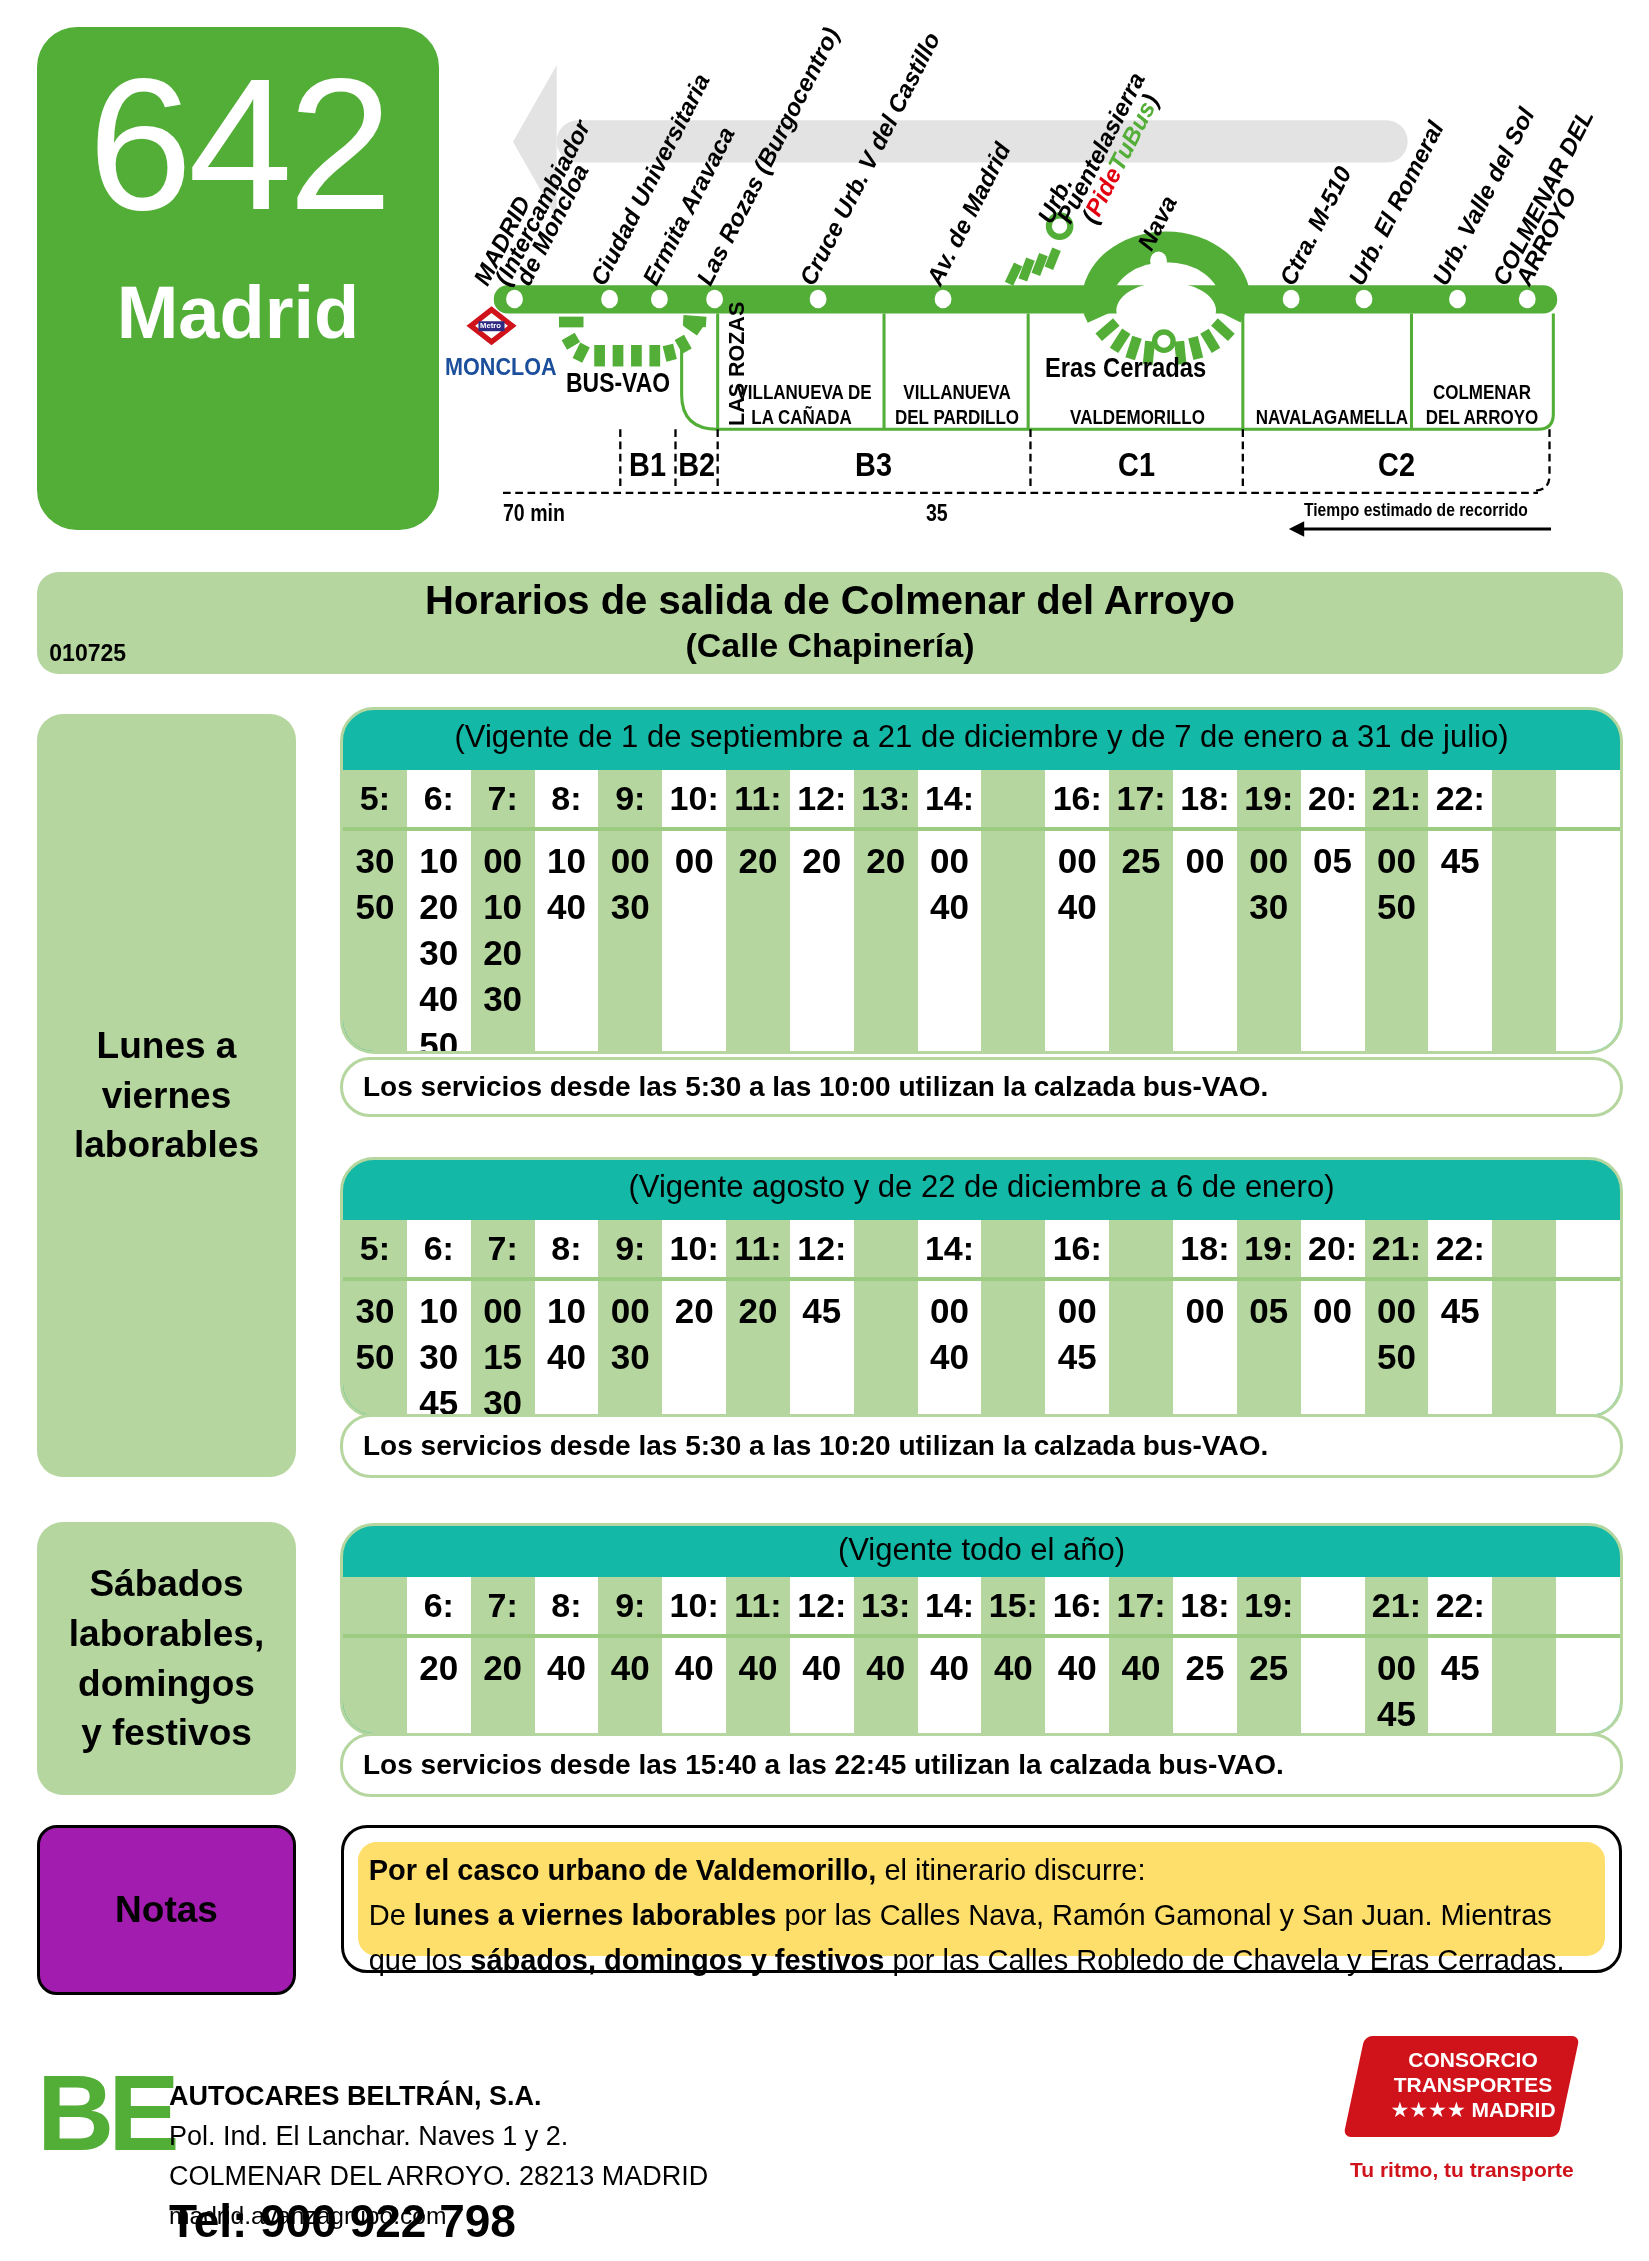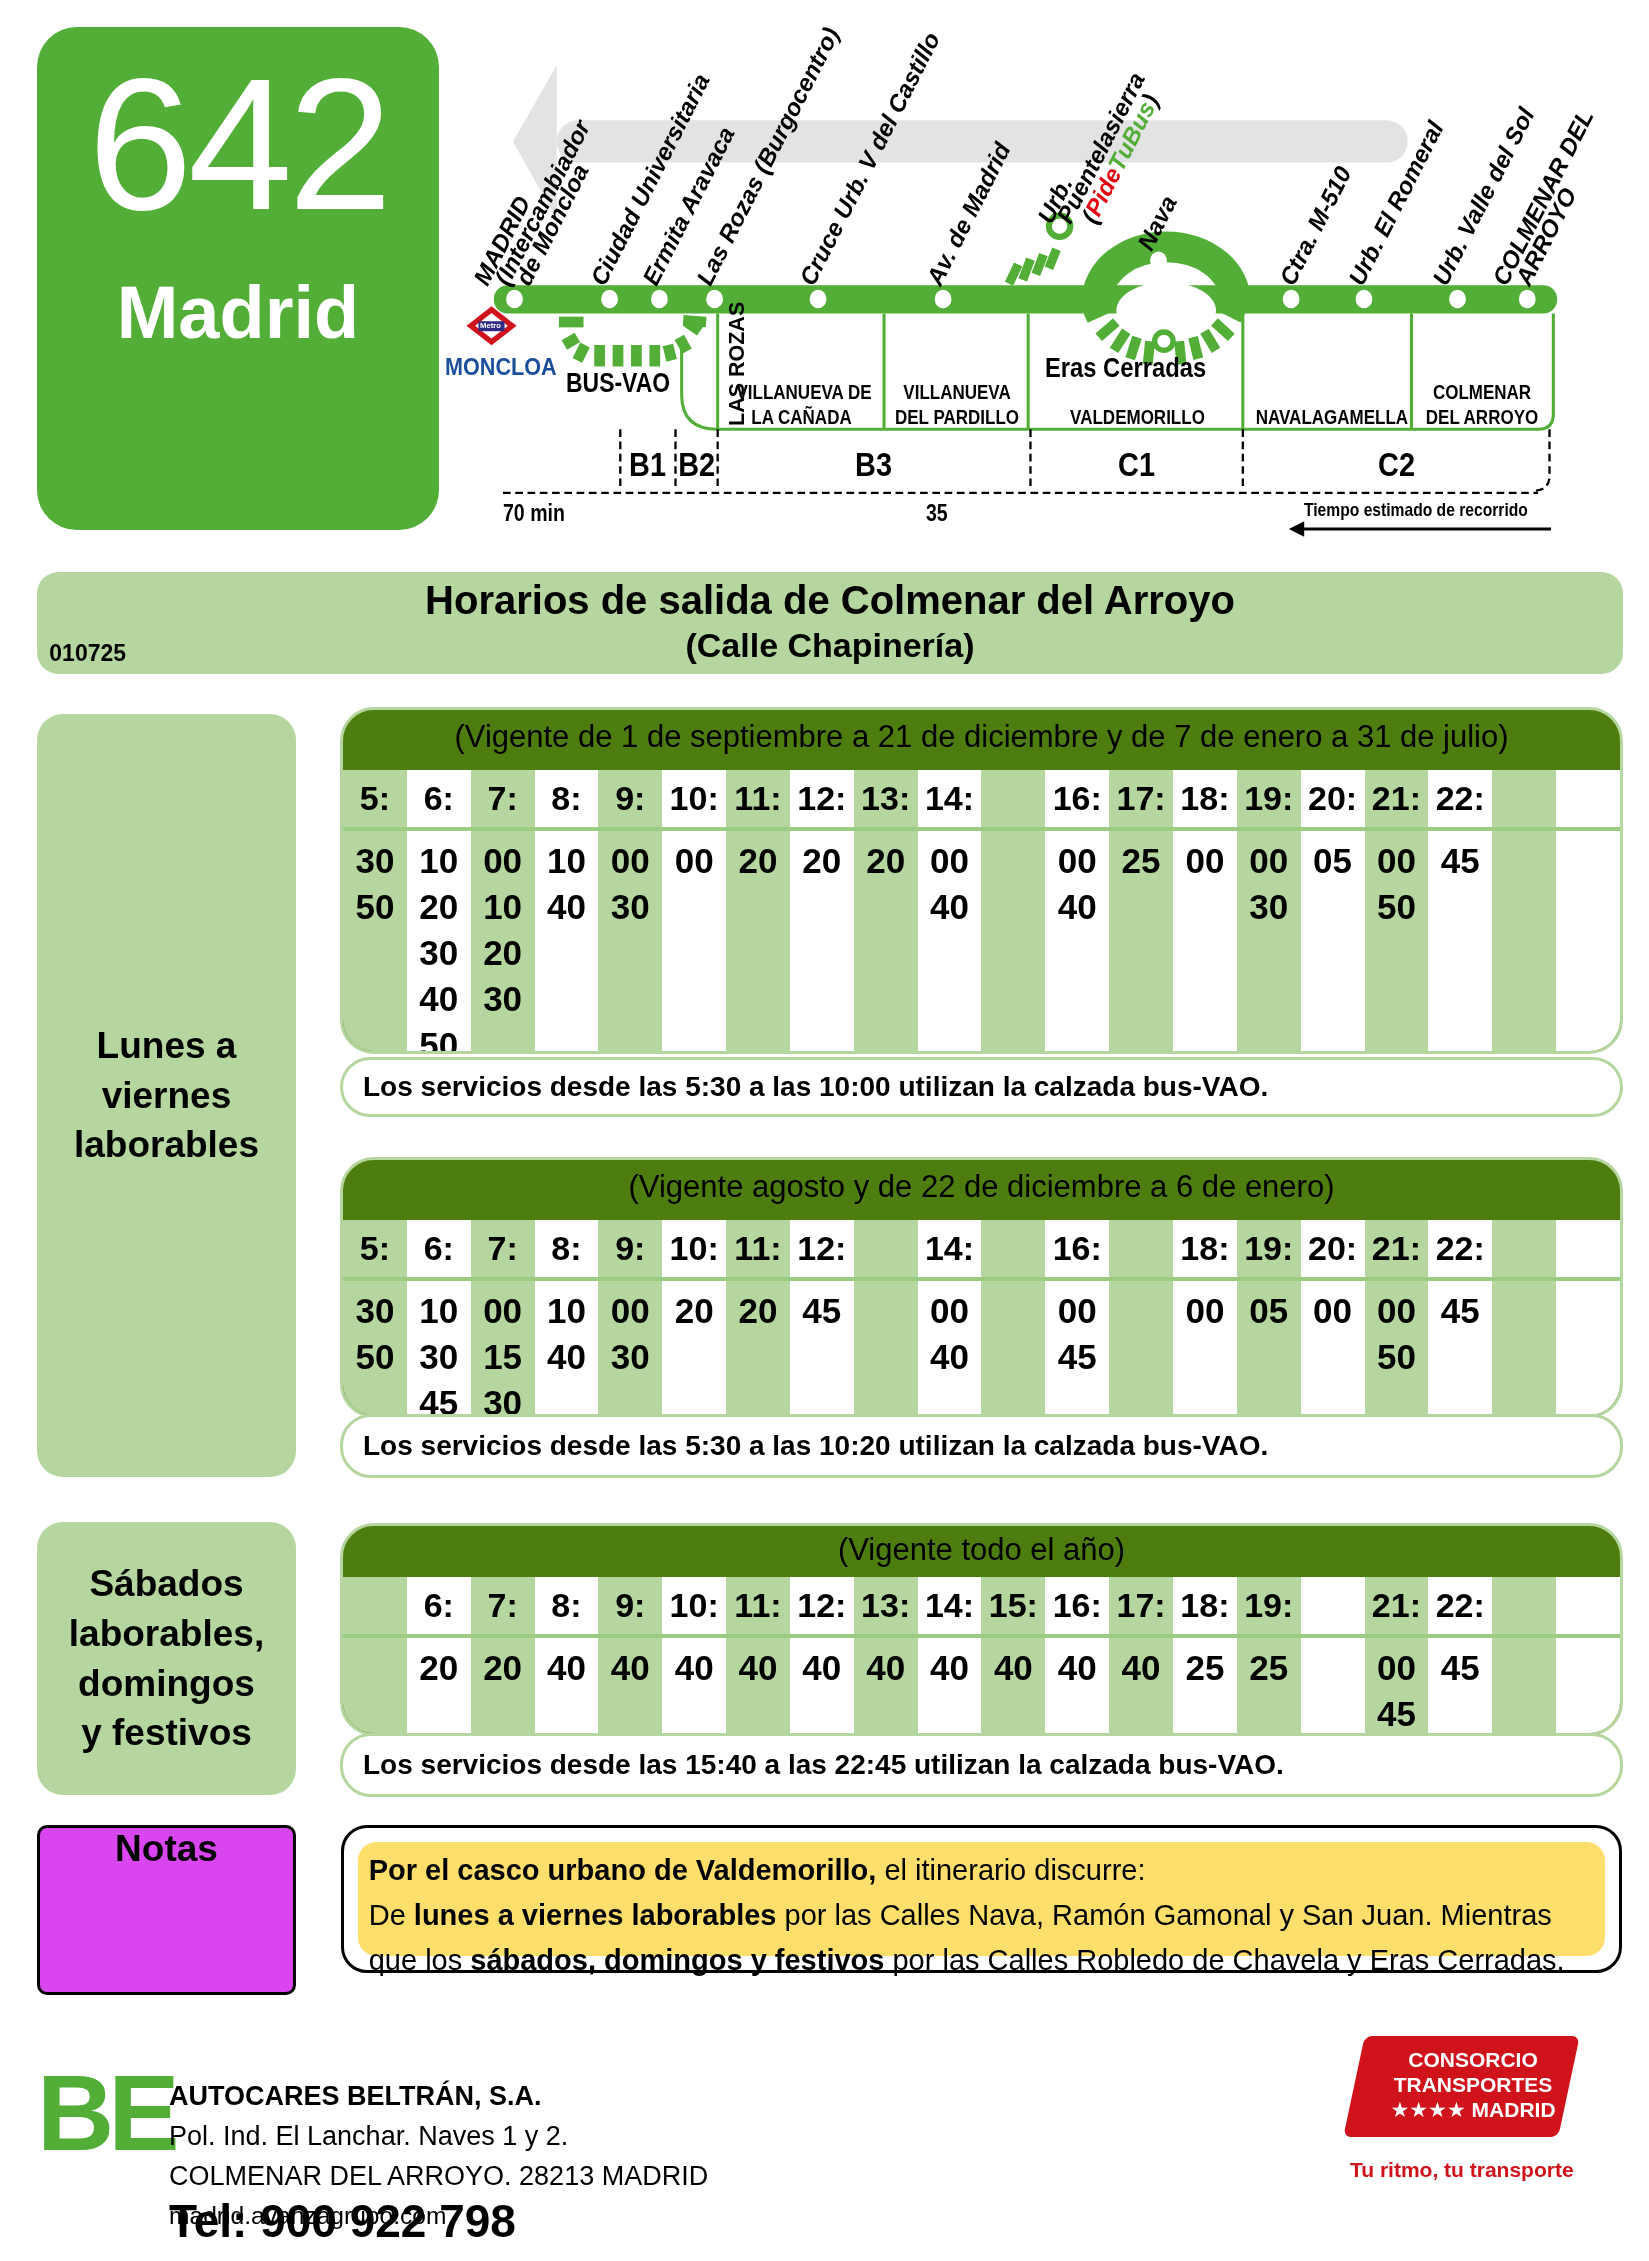--- a/index.html
+++ b/index.html
@@ -18,24 +18,24 @@
   .diag-small { position: absolute; font-size: 21px; font-weight: bold; transform: scaleX(0.85); transform-origin: 0 0; white-space: nowrap; }
 
   
   .banner { left: 37px; top: 572px; width: 1586px; height: 102px; background: #B5D69E; border-radius: 21.5px; text-align: center; }
   .banner .t1 { position: absolute; left: 0; right: 0; top: 6.1px; font-size: 40px; font-weight: bold; }
   .banner .t2 { position: absolute; left: 0; right: 0; top: 54px; font-size: 34px; font-weight: bold; }
   .banner .code { position: absolute; left: 12.3px; top: 68px; font-size: 23px; font-weight: bold; }
 
   
   .daybox { background: #B5D69E; border-radius: 26px; display: flex; align-items: center; justify-content: center; text-align: center; font-size: 37px; font-weight: bold; line-height: 1.35; }
-  .notasbox { background: #d946ef; border: 3.1px solid #000; border-radius: 10px; display: flex; justify-content: center; font-size: 37px; font-weight: bold; box-sizing: border-box; }
+  .notasbox { background: #a21caf; border: 3.1px solid #000; border-radius: 20px; display: flex; align-items: center; justify-content: center; font-size: 37px; font-weight: bold; box-sizing: border-box; }
 
   
-  .tt { border: 3.1px solid #B5D69E; border-radius: 34px; box-sizing: border-box; overflow: hidden; background: #4d7c0f; }
+  .tt { border: 3.1px solid #B5D69E; border-radius: 34px; box-sizing: border-box; overflow: hidden; background: #14b8a6; }
   .tt .validity { position: absolute; left: 0; right: 0; top: 0; text-align: center; font-size: 31px; }
   .tt .grid { position: absolute; left: 0; right: 0; bottom: 0; display: flex; }
   .tt .col { flex: 1 1 0; position: relative; text-align: center; }
   .tt .col.g { background: #B5D69E; }
   .tt .col.w { background: #ffffff; }
   .tt .hour { font-size: 34px; font-weight: bold; height: 100%; }
   .tt .hdrline { position: absolute; left: 0; right: 0; height: 3.8px; background: #9CCB82; }
   .tt .mins { font-size: 35px; font-weight: bold; line-height: 46px; }
   .note { border: 3.1px solid #B5D69E; border-radius: 31px; box-sizing: border-box; background: #fff; font-size: 28px; font-weight: bold; display: flex; align-items: center; padding-left: 20px; }
 

